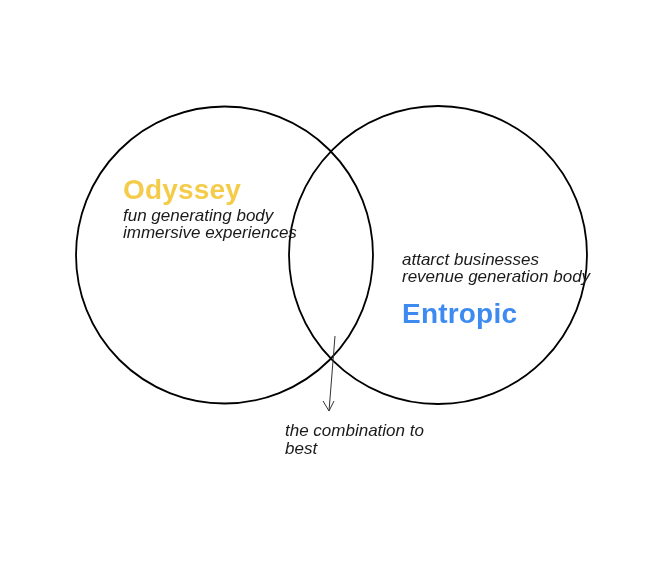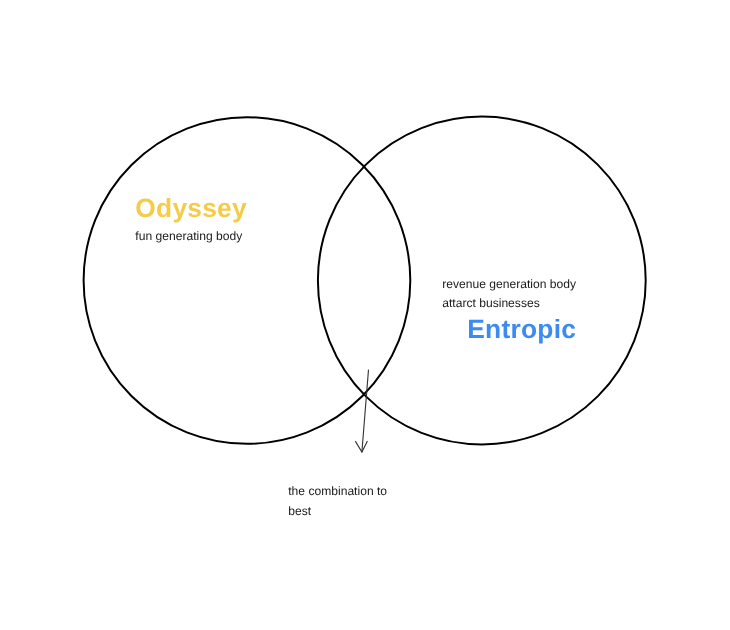--- a/index.html
+++ b/index.html
@@ -18,72 +18,72 @@
       position: absolute;
       left: 0; top: 0;
       width: 664px; height: 573px;
     }
     .label-block {
       position: absolute;
       color: #1a1a1a;
     }
     .title {
       font-weight: bold;
-      font-size: 24px;
+      font-size: 28px;
       line-height: 26px;
       letter-spacing: 0.2px;
     }
     .line {
-      font-size: 11px;
+      font-size: 17px;
       line-height: 17px;
       white-space: nowrap;
+      font-style: italic;
     }
     #odyssey {
       left: 123px;
       top: 177px;
     }
     #odyssey .title {
       margin-bottom: 4px;
     }
     #entropic {
       left: 402px;
       top: 251px;
     }
     #entropic .title {
-      margin-top: 2px;
-      text-align: right;
+      margin-top: 16px;
     }
     #combo {
-      left: 262px;
+      left: 285px;
       top: 422px;
-      margin-top: 16px;
     }
     #combo .line {
       line-height: 18px;
     }
   </style>
 </head>
 <body>
 
 <svg class="canvas" width="664" height="573" viewBox="0 0 664 573" xmlns="http://www.w3.org/2000/svg">
   <circle cx="224.5" cy="255" r="148.5" fill="none" stroke="#000" stroke-width="1.8"></circle>
   <circle cx="438" cy="255" r="149" fill="none" stroke="#000" stroke-width="1.8"></circle>
   <g>
     <path d="M335 336 L329 411" fill="none" stroke="#333" stroke-width="1"></path>
     <path d="M323 401 L329 411 L334 401" fill="none" stroke="#333" stroke-width="1"></path>
   </g>
 </svg>
 
 <div class="label-block" id="odyssey">
   <div class="title" style="color:#f5cc4a;">Odyssey</div>
   <div class="line">fun generating body</div>
+  <div class="line">immersive experiences</div>
 </div>
 
 <div class="label-block" id="entropic">
+  <div class="line">attarct businesses</div>
   <div class="line">revenue generation body</div>
-  <div class="line">attarct businesses</div>
   <div class="title" style="color:#3d8bf0;">Entropic</div>
 </div>
 
 <div class="label-block" id="combo">
   <div class="line">the combination  to</div>
   <div class="line">best</div>
 </div>
 
 </body></html>

